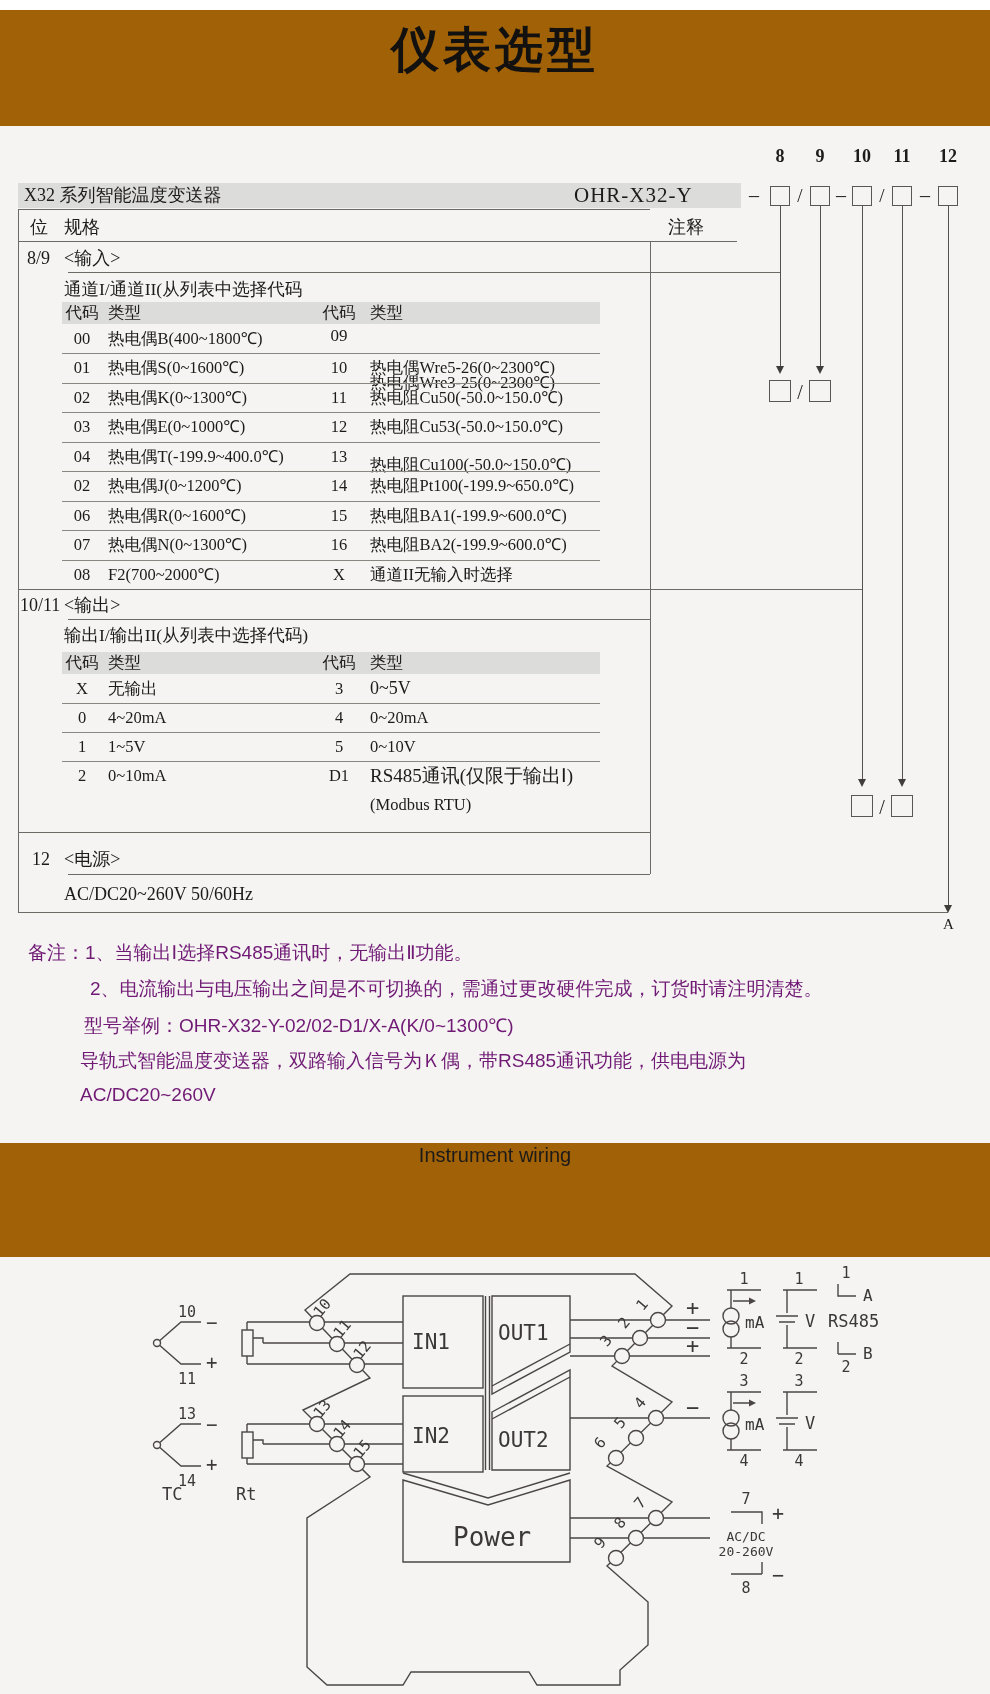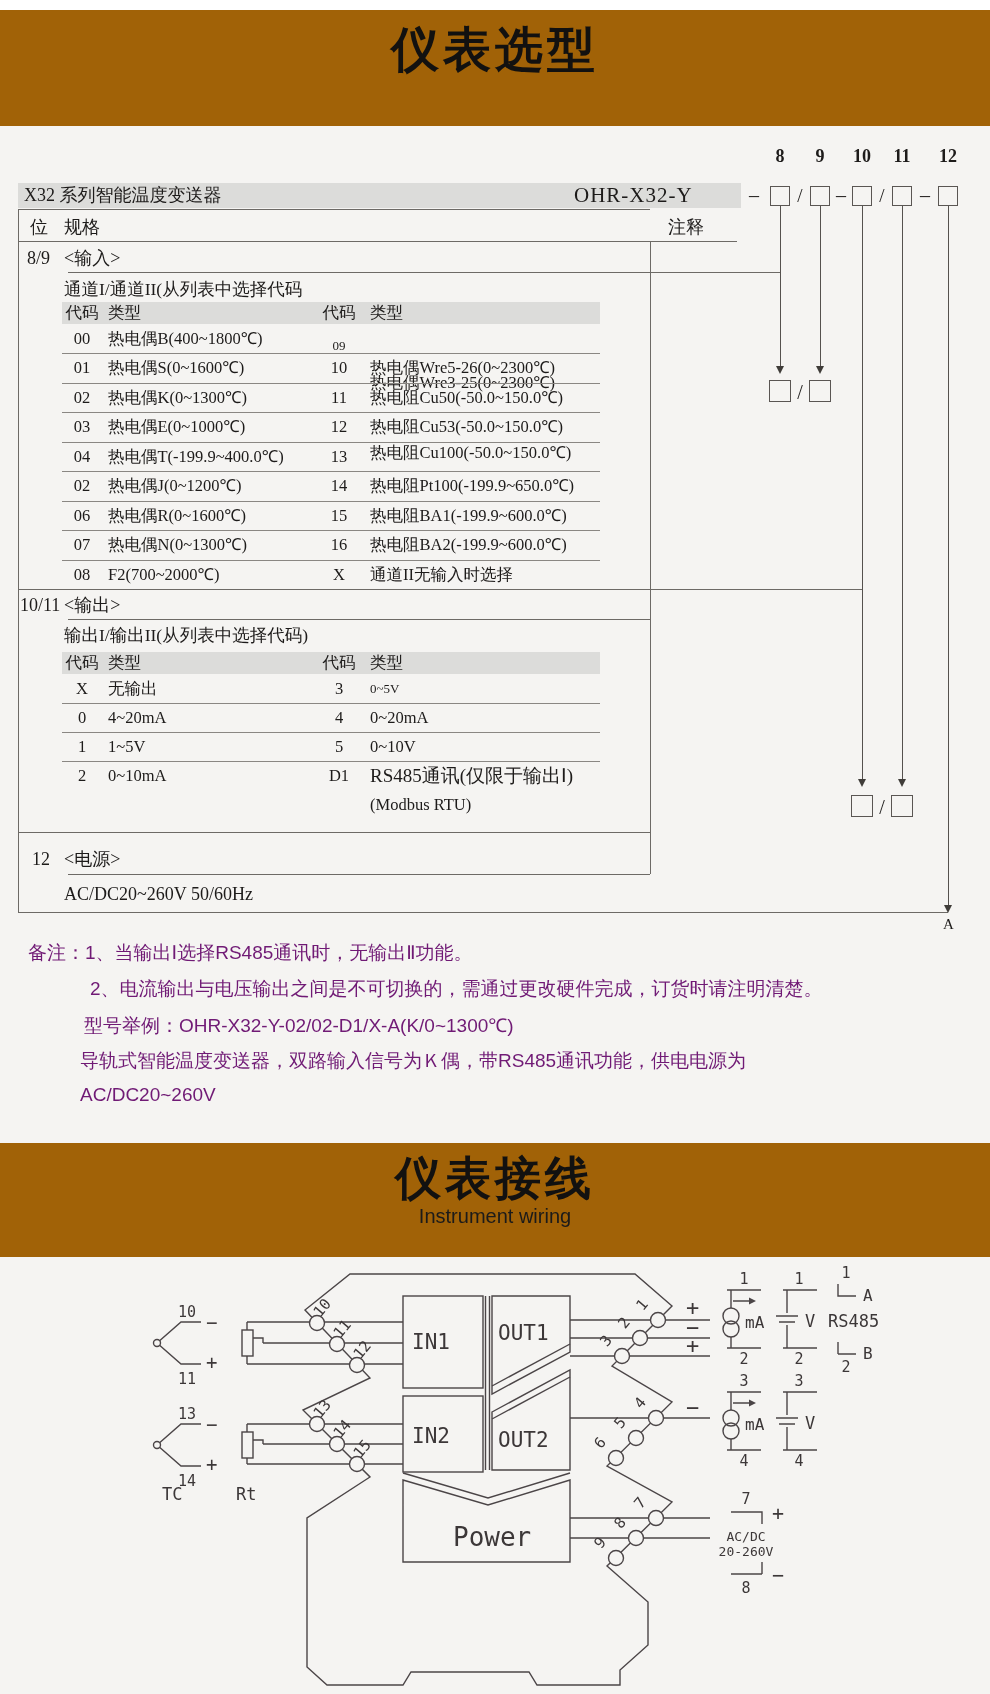--- a/index.html
+++ b/index.html
@@ -70,21 +70,21 @@
     <div class="t" style="left:64px;top:276px;font-size:17.5px;line-height:26px;">通道I/通道II(从列表中选择代码</div>
 
     <div class="hl" style="left:62px;top:302px;width:538px;height:22px;"></div>
     <div class="t ctr" style="left:62px;top:302px;width:40px;font-size:16.5px;line-height:22px;">代码</div>
     <div class="t" style="left:108px;top:302px;font-size:16.5px;line-height:22px;">类型</div>
     <div class="t ctr" style="left:318px;top:302px;width:42px;font-size:16.5px;line-height:22px;">代码</div>
     <div class="t" style="left:370px;top:302px;font-size:16.5px;line-height:22px;">类型</div>
 
     <div class="t ctr" style="left:62px;top:324px;width:40px;font-size:16.5px;line-height:29px;">00</div>
     <div class="t" style="left:108px;top:324px;font-size:16.5px;line-height:29px;">热电偶B(400~1800℃)</div>
-    <div class="t ctr" style="left:318px;top:331px;width:42px;font-size:13px;line-height:29px;">09</div>
+    <div class="t ctr" style="left:318px;top:321px;width:42px;font-size:17px;line-height:29px;">09</div>
     <div class="t" style="left:370px;top:324px;font-size:16.5px;line-height:29px;margin-top:44px;">热电偶Wre3-25(0~2300℃)</div>
     <div class="rowline" style="left:62px;top:353px;width:538px;"></div>
 
     <div class="t ctr" style="left:62px;top:353px;width:40px;font-size:16.5px;line-height:29px;">01</div>
     <div class="t" style="left:108px;top:353px;font-size:16.5px;line-height:29px;">热电偶S(0~1600℃)</div>
     <div class="t ctr" style="left:318px;top:353px;width:42px;font-size:16.5px;line-height:29px;">10</div>
     <div class="t" style="left:370px;top:353px;font-size:16.5px;line-height:29px;">热电偶Wre5-26(0~2300℃)</div>
     <div class="rowline" style="left:62px;top:383px;width:538px;"></div>
 
     <div class="t ctr" style="left:62px;top:383px;width:40px;font-size:16.5px;line-height:29px;">02</div>
@@ -95,21 +95,21 @@
 
     <div class="t ctr" style="left:62px;top:412px;width:40px;font-size:16.5px;line-height:29px;">03</div>
     <div class="t" style="left:108px;top:412px;font-size:16.5px;line-height:29px;">热电偶E(0~1000℃)</div>
     <div class="t ctr" style="left:318px;top:412px;width:42px;font-size:16.5px;line-height:29px;">12</div>
     <div class="t" style="left:370px;top:412px;font-size:16.5px;line-height:29px;">热电阻Cu53(-50.0~150.0℃)</div>
     <div class="rowline" style="left:62px;top:442px;width:538px;"></div>
 
     <div class="t ctr" style="left:62px;top:442px;width:40px;font-size:16.5px;line-height:29px;">04</div>
     <div class="t" style="left:108px;top:442px;font-size:16.5px;line-height:29px;">热电偶T(-199.9~400.0℃)</div>
     <div class="t ctr" style="left:318px;top:442px;width:42px;font-size:16.5px;line-height:29px;">13</div>
-    <div class="t" style="left:370px;top:438px;font-size:16.5px;line-height:29px;">热电阻Cu100(-50.0~150.0℃)</div>
+    <div class="t" style="left:370px;top:450px;font-size:16.5px;line-height:29px;">热电阻Cu100(-50.0~150.0℃)</div>
     <div class="rowline" style="left:62px;top:471px;width:538px;"></div>
 
     <div class="t ctr" style="left:62px;top:471px;width:40px;font-size:16.5px;line-height:29px;">02</div>
     <div class="t" style="left:108px;top:471px;font-size:16.5px;line-height:29px;">热电偶J(0~1200℃)</div>
     <div class="t ctr" style="left:318px;top:471px;width:42px;font-size:16.5px;line-height:29px;">14</div>
     <div class="t" style="left:370px;top:471px;font-size:16.5px;line-height:29px;">热电阻Pt100(-199.9~650.0℃)</div>
     <div class="rowline" style="left:62px;top:501px;width:538px;"></div>
 
     <div class="t ctr" style="left:62px;top:501px;width:40px;font-size:16.5px;line-height:29px;">06</div>
     <div class="t" style="left:108px;top:501px;font-size:16.5px;line-height:29px;">热电偶R(0~1600℃)</div>
@@ -137,21 +137,21 @@
 
     <div class="hl" style="left:62px;top:652px;width:538px;height:22px;"></div>
     <div class="t ctr" style="left:62px;top:652px;width:40px;font-size:16.5px;line-height:22px;">代码</div>
     <div class="t" style="left:108px;top:652px;font-size:16.5px;line-height:22px;">类型</div>
     <div class="t ctr" style="left:318px;top:652px;width:42px;font-size:16.5px;line-height:22px;">代码</div>
     <div class="t" style="left:370px;top:652px;font-size:16.5px;line-height:22px;">类型</div>
 
     <div class="t ctr" style="left:62px;top:674px;width:40px;font-size:16.5px;line-height:29px;">X</div>
     <div class="t" style="left:108px;top:674px;font-size:16.5px;line-height:29px;">无输出</div>
     <div class="t ctr" style="left:318px;top:674px;width:42px;font-size:16.5px;line-height:29px;">3</div>
-    <div class="t" style="left:370px;top:674px;font-size:13px;line-height:29px;">0~5V</div>
+    <div class="t" style="left:370px;top:674px;font-size:18px;line-height:29px;">0~5V</div>
     <div class="rowline" style="left:62px;top:703px;width:538px;"></div>
 
     <div class="t ctr" style="left:62px;top:703px;width:40px;font-size:16.5px;line-height:29px;">0</div>
     <div class="t" style="left:108px;top:703px;font-size:16.5px;line-height:29px;">4~20mA</div>
     <div class="t ctr" style="left:318px;top:703px;width:42px;font-size:16.5px;line-height:29px;">4</div>
     <div class="t" style="left:370px;top:703px;font-size:16.5px;line-height:29px;">0~20mA</div>
     <div class="rowline" style="left:62px;top:732px;width:538px;"></div>
 
     <div class="t ctr" style="left:62px;top:732px;width:40px;font-size:16.5px;line-height:29px;">1</div>
     <div class="t" style="left:108px;top:732px;font-size:16.5px;line-height:29px;">1~5V</div>
@@ -197,21 +197,20 @@
 
   <div>
     <div class="note" style="left:28px;top:940px;">备注：1、当输出Ⅰ选择RS485通讯时，无输出Ⅱ功能。</div>
     <div class="note" style="left:90px;top:976px;">2、电流输出与电压输出之间是不可切换的，需通过更改硬件完成，订货时请注明清楚。</div>
     <div class="note" style="left:84px;top:1012px;">型号举例：OHR-X32-Y-02/02-D1/X-A(K/0~1300℃)</div>
     <div class="note" style="left:80px;top:1048px;">导轨式智能温度变送器，双路输入信号为Ｋ偶，带RS485通讯功能，供电电源为</div>
     <div class="note" style="left:80px;top:1084px;">AC/DC20~260V</div>
   </div>
 
   <div class="band" style="top:1143px;height:114px;">
-    <div class="bt" style="padding-top:10px;font-size:46px;">仪表接线</div>
     <div class="bs">Instrument wiring</div>
   </div>
 
   <svg width="990" height="437" viewBox="0 1257 990 437" style="position:absolute;left:0;top:1257px;">
     <g stroke="#4b4547" stroke-width="1.4" fill="none">
 
       <path d="M350,1274 H635 L672,1306 L612,1366 L672,1402 L607,1466 L672,1502 L607,1566 L648,1602 V1645 L620,1670 V1685 H537 L529,1672 H411 L403,1685 H327 L307,1667 V1518 L370,1477 L303,1410 L370,1378 L305,1310 Z"></path>
 
       <rect x="403" y="1296" width="80" height="92"></rect>
       <path d="M492,1296 H570 V1352 L492,1394 Z"></path>

